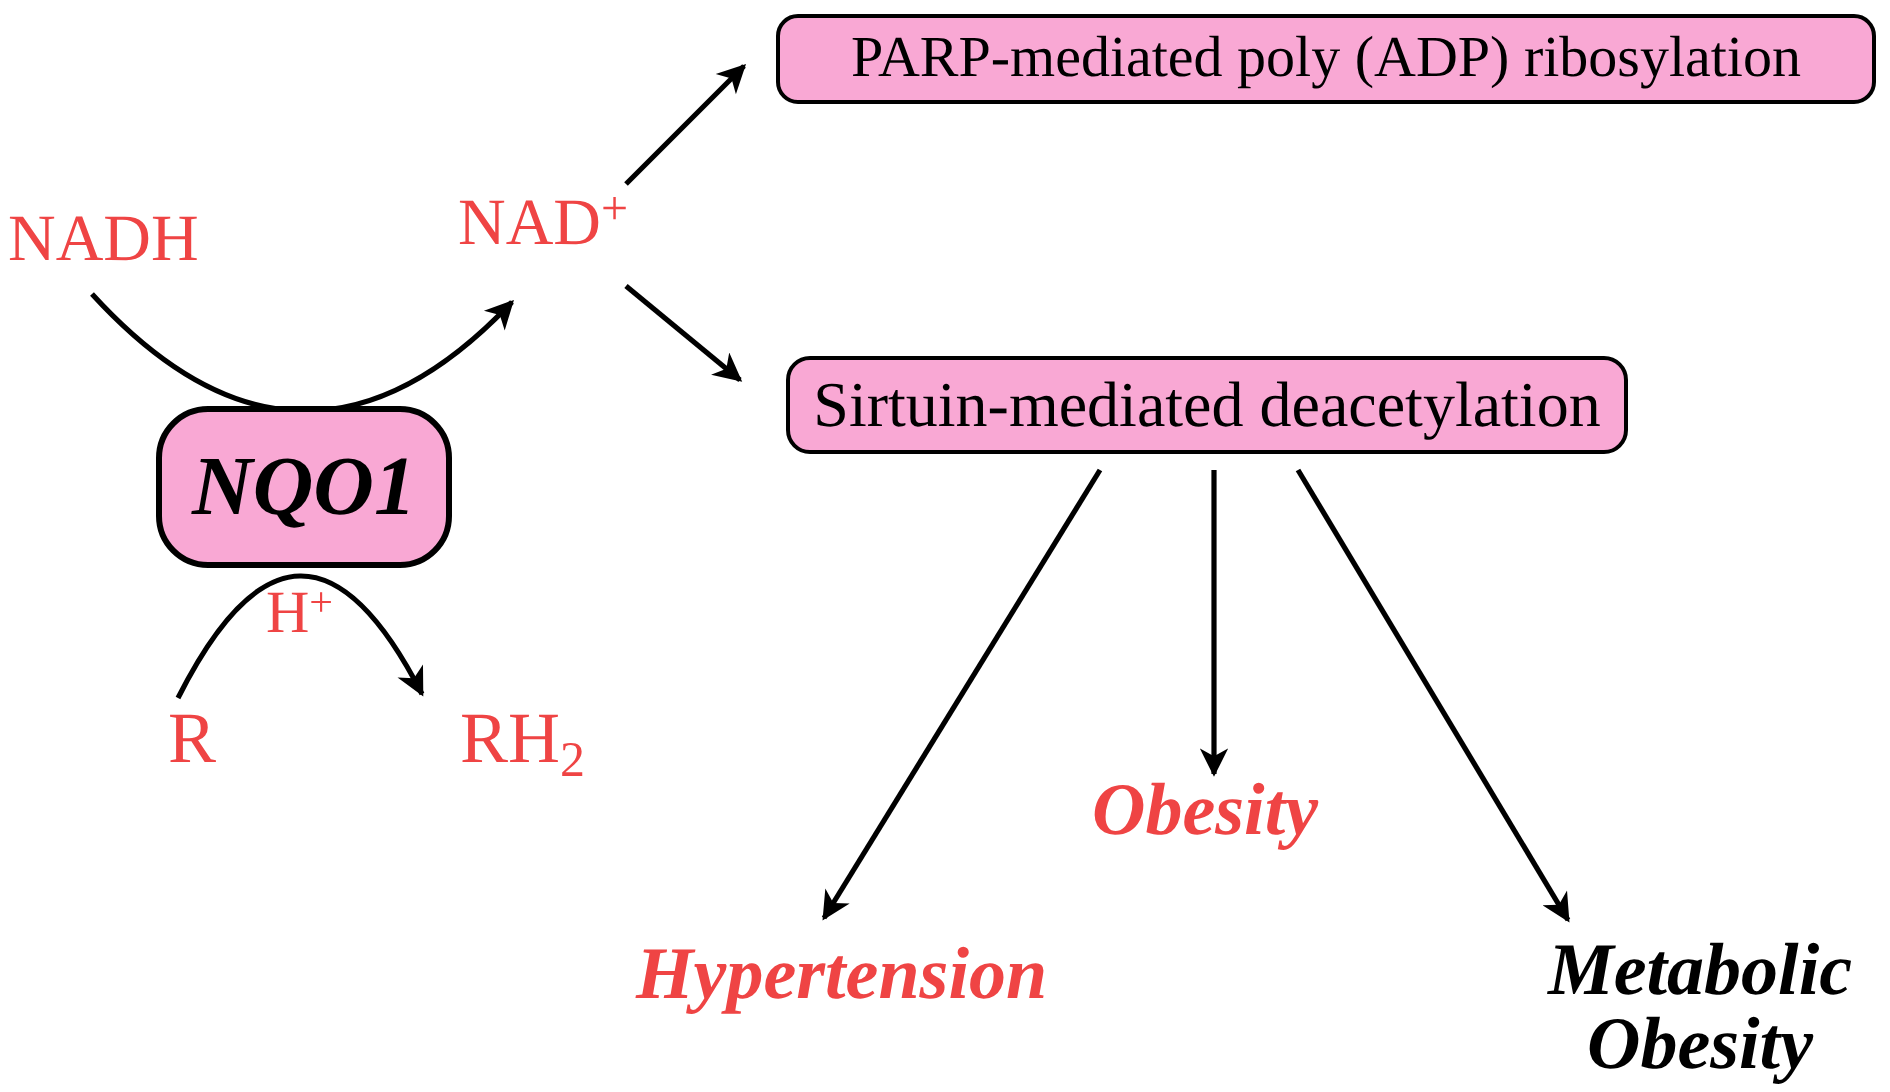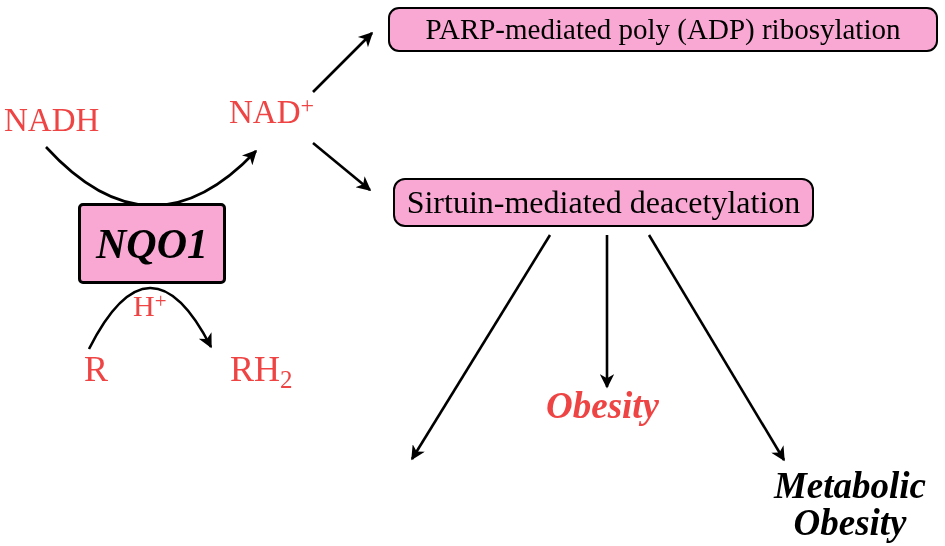--- a/index.html
+++ b/index.html
@@ -55,21 +55,21 @@
   .box-sirtuin {
     left: 393px; top: 167px;
     width: 421px; height: 49px;
     font-size: 32px;
     margin-top: 11px;
   }
   .box-enzyme {
     left: 78px; top: 203px;
     width: 148px; height: 81px;
     border-width: 3px;
-    border-radius: 5px;
+    border-radius: 26px;
     font-size: 42px;
     font-weight: bold;
     font-style: italic;
   }
   .metabolic {
     position: absolute;
     left: 725px; top: 467px;
     width: 250px;
     line-height: 37px;
     white-space: nowrap;
@@ -117,20 +117,21 @@
   <div class="lbl serif-36" style="left:194px; top:351px;margin-left:36px;"><span>RH</span><span class="sub">2</span></div>
 
   <div class="box box-parp">
     <span>PARP-mediated poly (ADP) ribosylation</span>
   </div>
 
   <div class="box box-sirtuin">
     <span>Sirtuin-mediated deacetylation</span>
   </div>
 
+  <div class="lbl outcome" style="left:318px; top:469px;">Hypertension</div>
 
   <div class="lbl outcome" style="left:546px; top:387px;">Obesity</div>
 
   <div class="metabolic outcome">
     <div>Metabolic</div>
     <div>Obesity</div>
   </div>
 
 </div>
 

